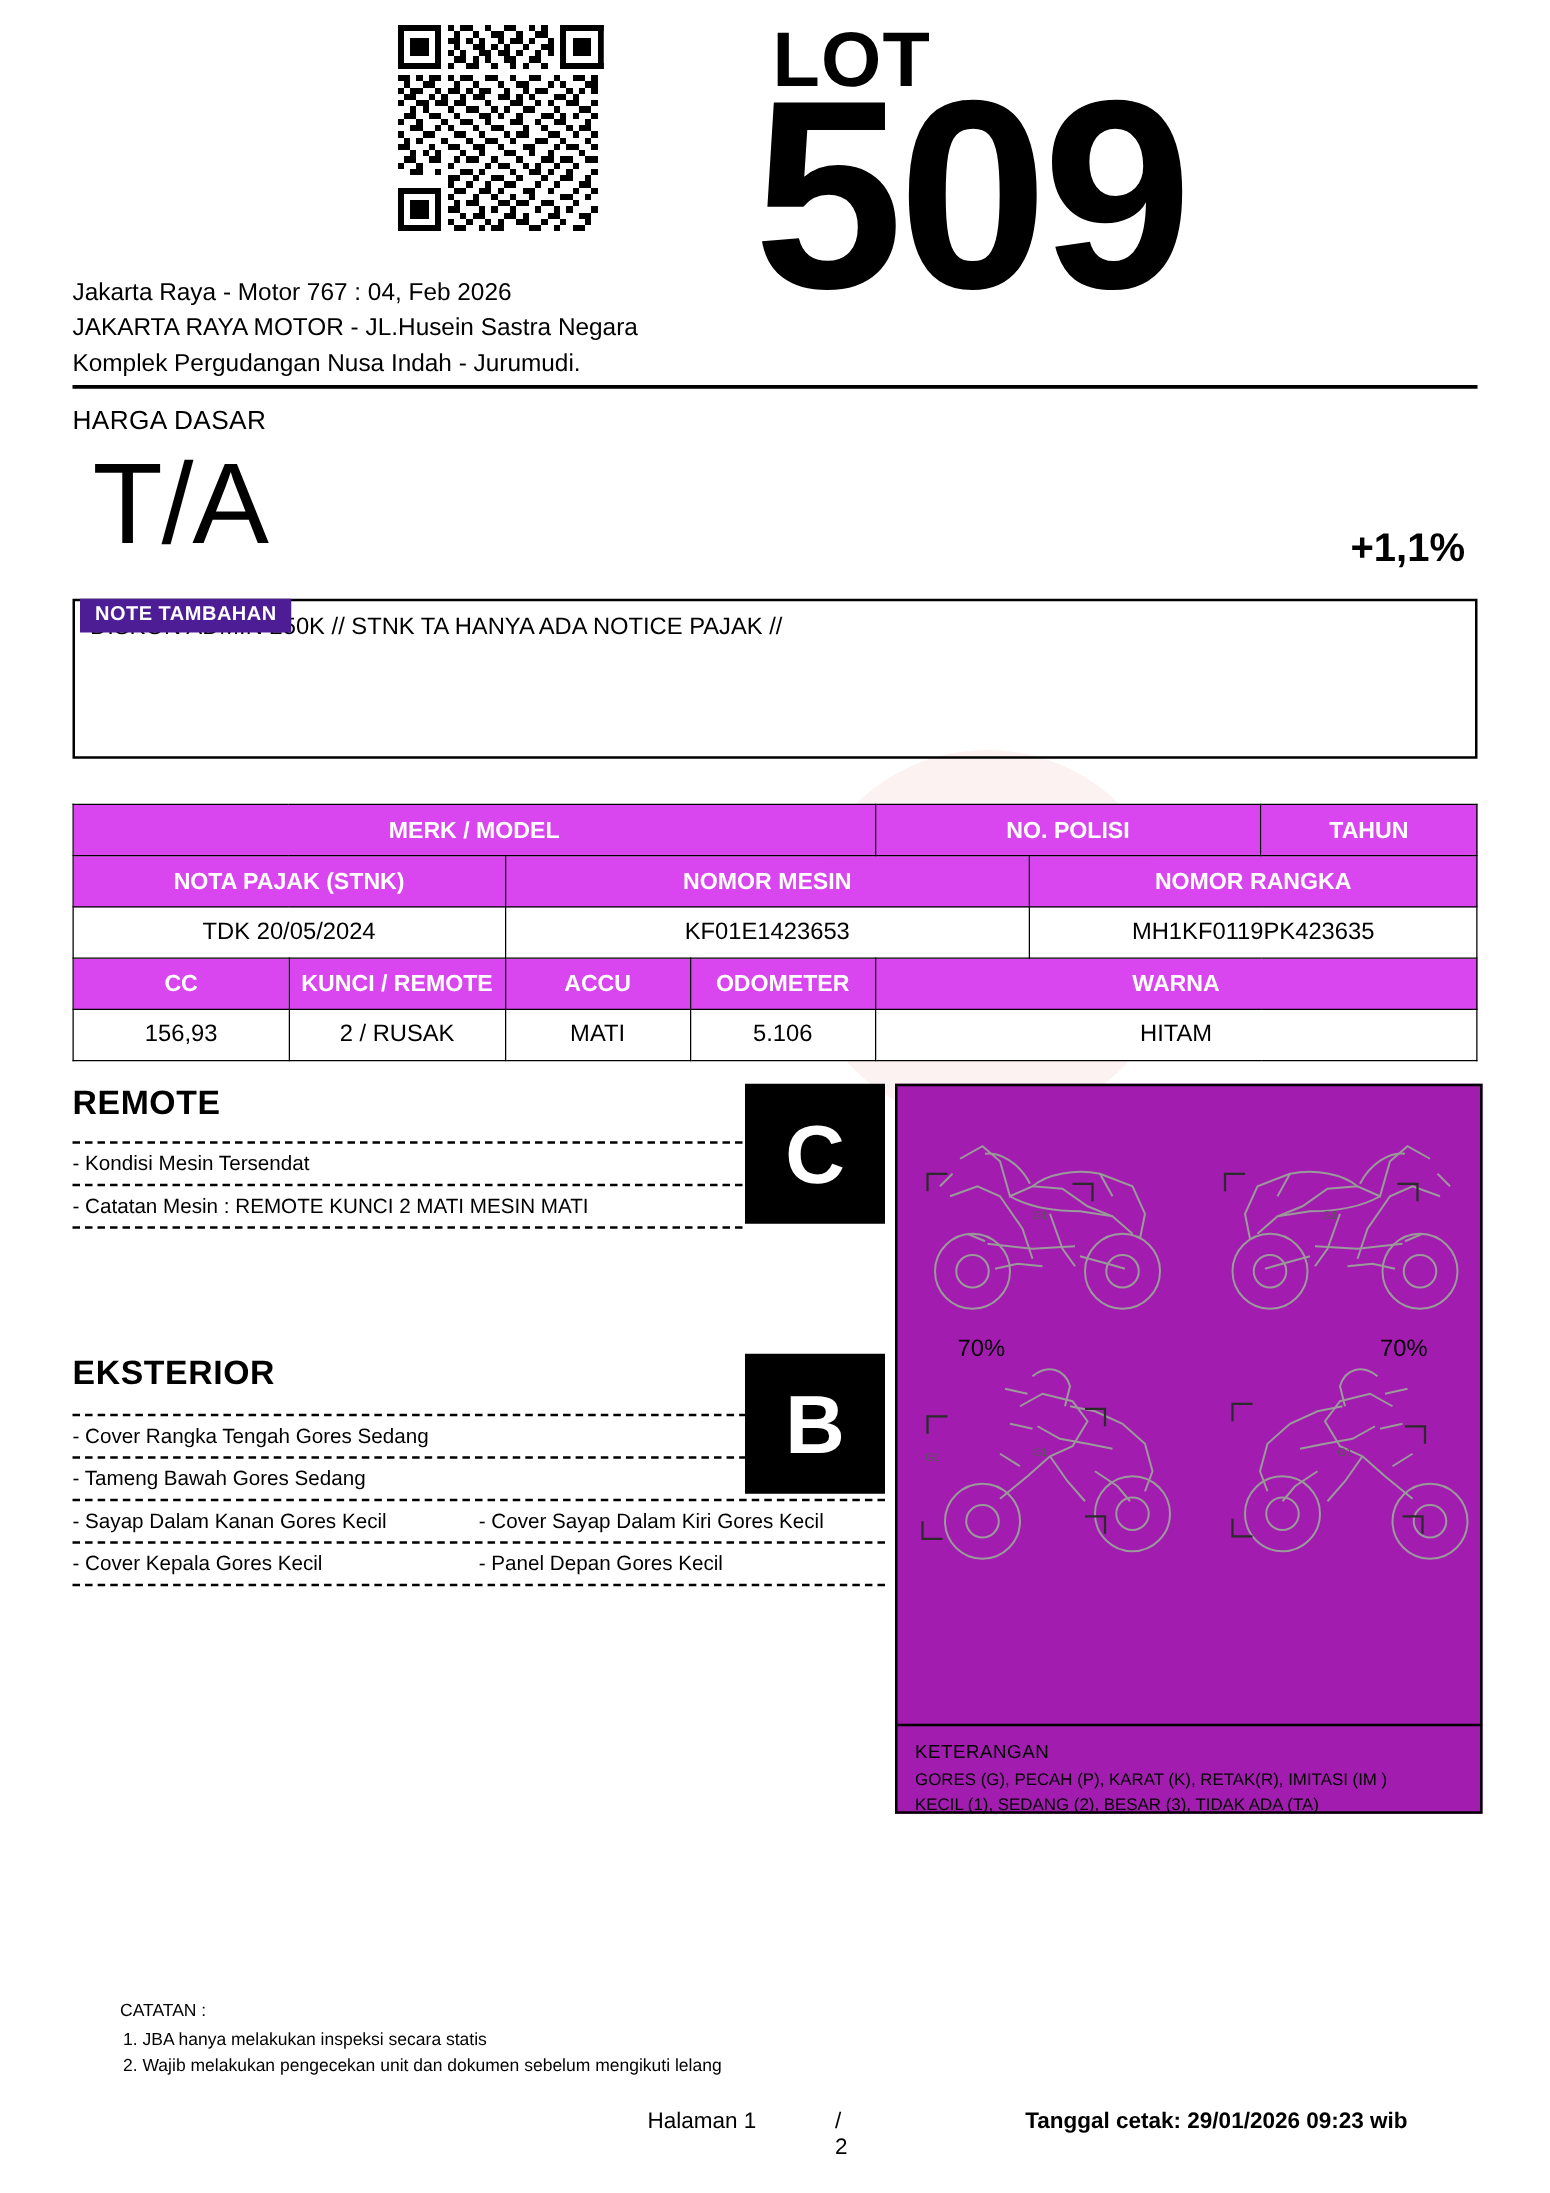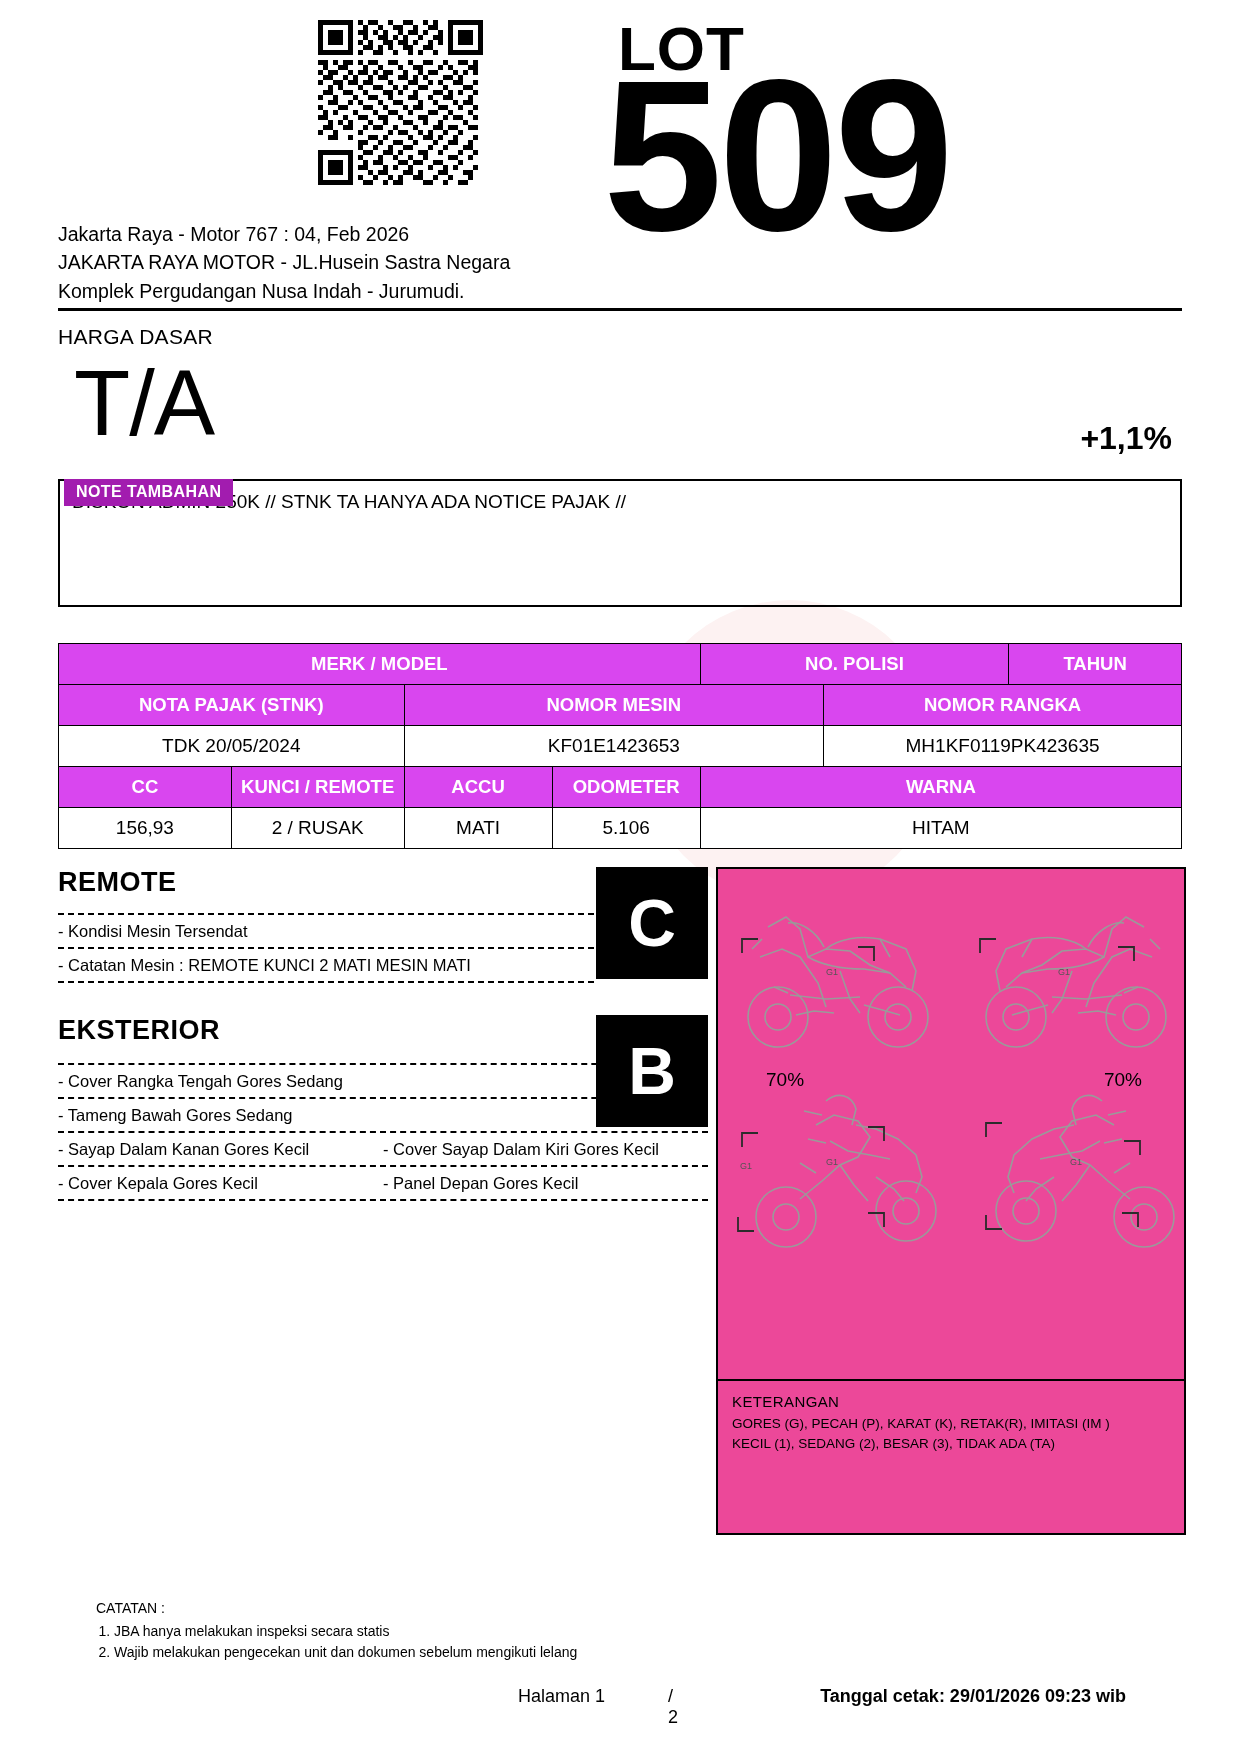--- a/index.html
+++ b/index.html
@@ -33,21 +33,21 @@
 
   .harga-label { font-size:21px; margin-top:14px; letter-spacing:0.3px; }
   .ta-row { position:relative; height:104px; }
   .ta { font-size:92px; line-height:1; margin-top:8px; letter-spacing:-1px;margin-left:16px; }
   .pct { position:absolute; right:10px; bottom:4px; font-size:32px; font-weight:bold; }
 
   
   .note-wrap { position:relative; margin-top:14px; }
   .note-tab {
     position:absolute; left:6px; top:0;
-    background:#a21caf; color:#fff; font-size:16px; font-weight:bold;
+    background:#4c1d95; color:#fff; font-size:16px; font-weight:bold;
     padding:4px 12px 5px 12px; letter-spacing:0.4px;
   }
   .note-box {
     border:2px solid #000; margin-top:18px; height:128px;
     padding:10px 12px; font-size:19px;
   }
 
   
   .tbl { width:100%; border-collapse:collapse; margin-top:36px; table-layout:fixed; }
   .tbl td { border:1px solid #000; text-align:center; }
@@ -70,22 +70,22 @@
   .item-row { display:flex; font-size:16.5px; padding:7px 0 6px 0; }
   .item-row .cell { flex:1; white-space:nowrap; overflow:hidden; }
   .item-row .cell.half { flex:0 0 50%; }
   .mesin-block { margin-top:4px; width:536px; }
   .ext-block { margin-top:6px; }
   .ext-block .wide { width:650px; }
 
   
   .right-col { width:470px; margin-left:8px; }
   .diagram {
-    border:2px solid #000; width:470px; height:668px;
-    position:relative; background:#ec4899;
+    border:2px solid #000; width:470px; height:584px;
+    position:relative; background:#a21caf;
   }
   .diag-sep { position:absolute; left:0; right:0; top:510px; border-top:2px solid #000; }
   .pct-l { position:absolute; left:48px; top:200px; font-size:19px; }
   .pct-r { position:absolute; right:42px; top:200px; font-size:19px; }
   .keterangan { position:absolute; left:14px; top:524px; font-size:15px; }
   .keterangan .kt-title { font-weight:normal; letter-spacing:0.4px; margin-bottom:4px; }
   .keterangan .kt-line { font-size:13.5px; line-height:1.45; }
 
   
   .catatan { position:absolute; left:38px; top:1598px; font-size:14px; line-height:1.5; }
@@ -479,21 +479,21 @@
           <div class="item-row">
             <span class="cell">- Kondisi Mesin Tersendat</span>
           </div>
           <div class="dashes"></div>
           <div class="item-row">
             <span class="cell">- Catatan Mesin :  REMOTE KUNCI 2 MATI MESIN MATI</span>
           </div>
           <div class="dashes"></div>
         </div>
 
-        <div class="sec-head" style="margin-top:32px;">
+        <div class="sec-head" style="margin-top:100px;">
           <div class="sec-title">EKSTERIOR</div>
           <div class="grade">B</div>
         </div>
 
         <div class="ext-block">
           <div class="dashes wide"></div>
           <div class="item-row">
             <span class="cell">- Cover Rangka Tengah Gores Sedang</span>
           </div>
           <div class="dashes wide"></div>

